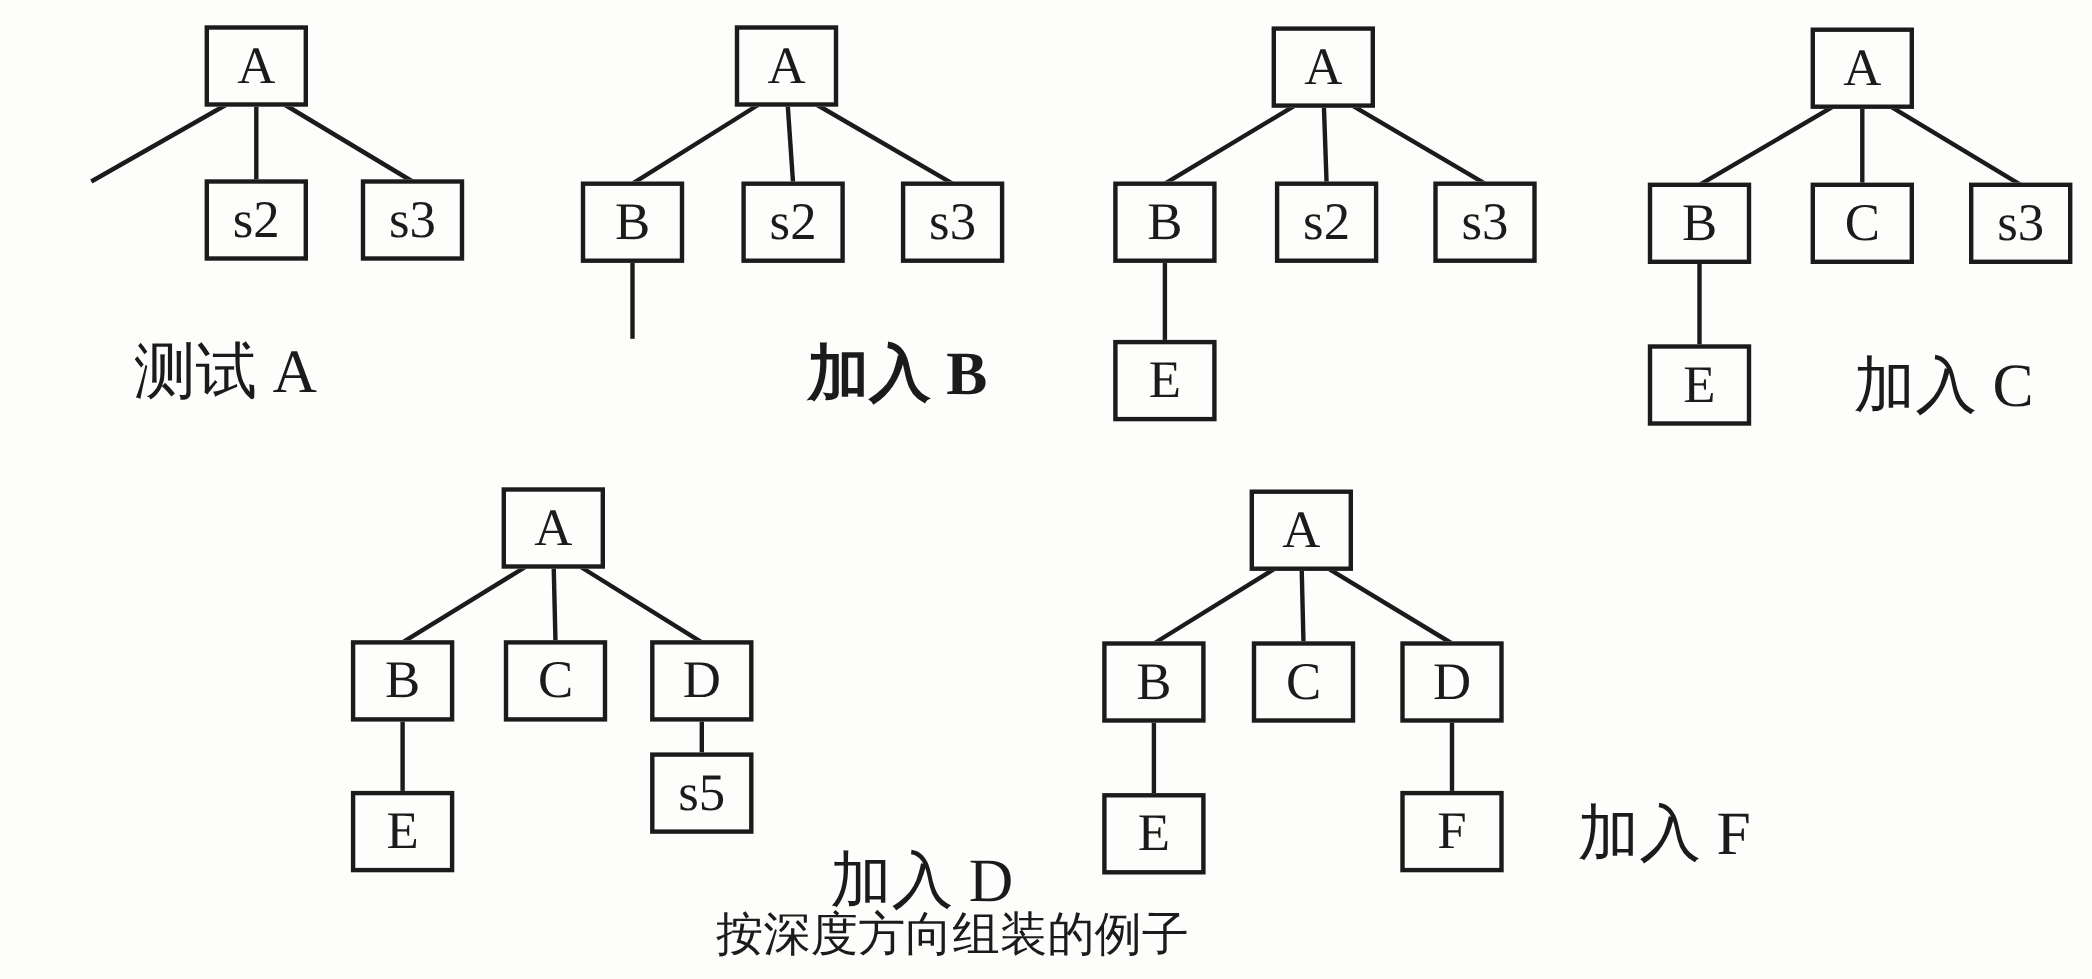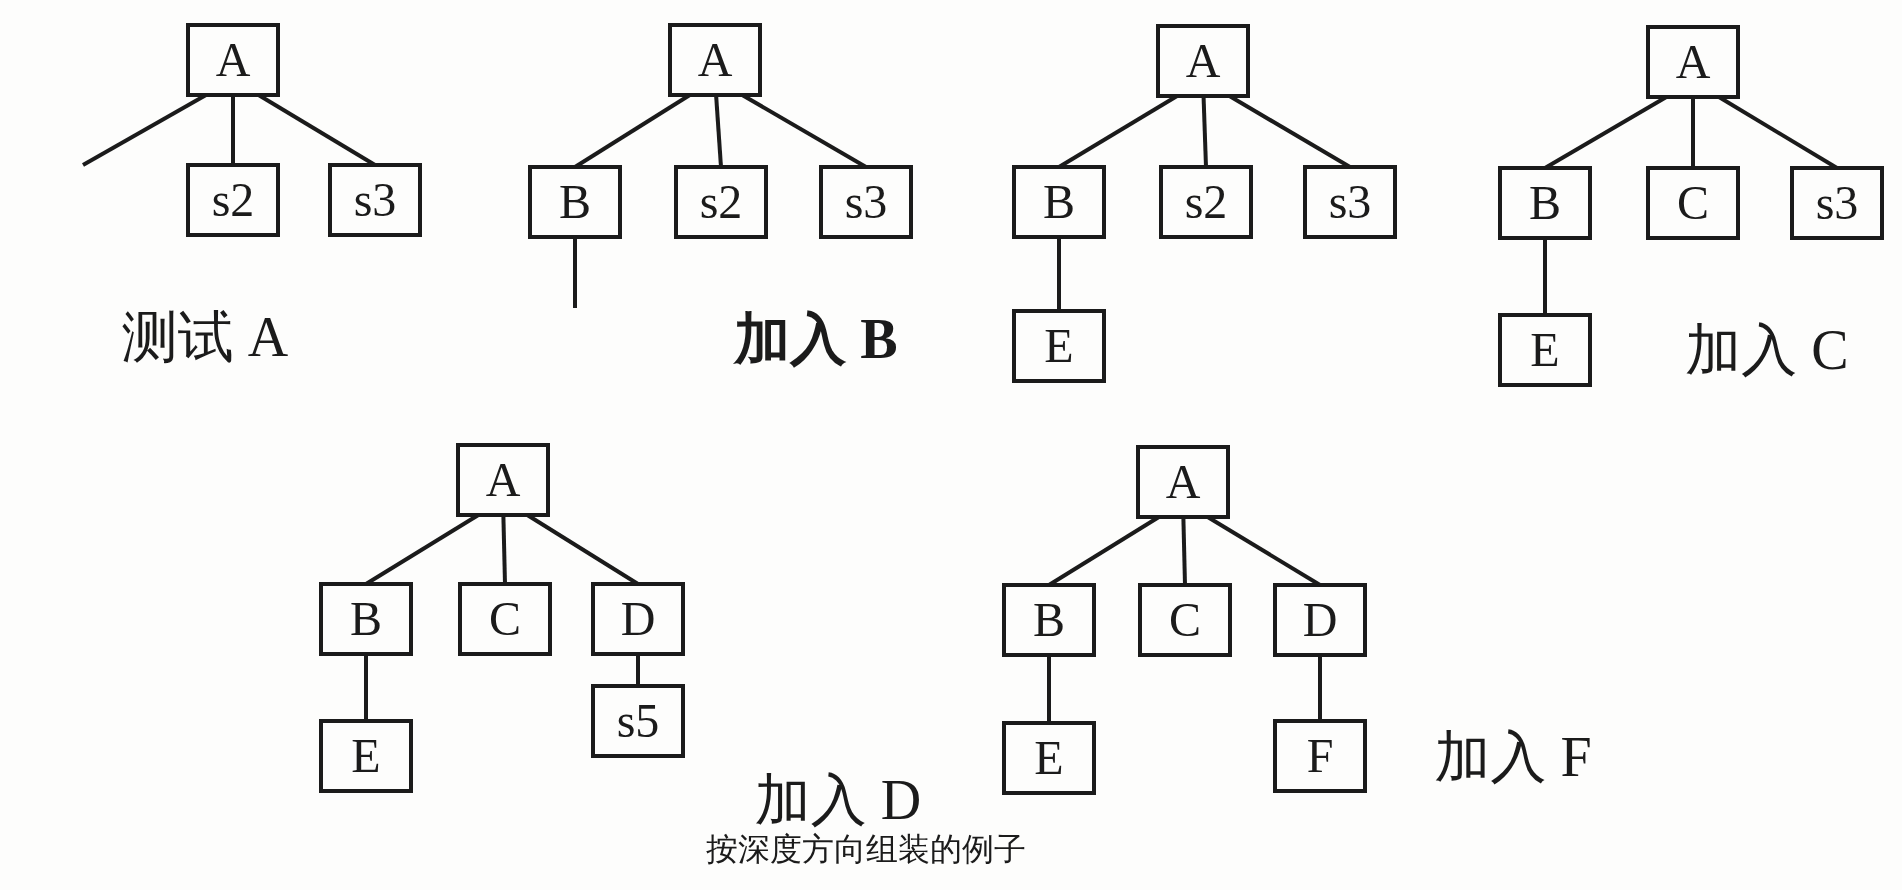--- a/index.html
+++ b/index.html
@@ -33,21 +33,21 @@
     font-size: 56px;
     color: #1b1b1b;
     white-space: nowrap;
     z-index: 2;
   }
   .figure-caption {
     position: absolute;
     left: 866px;
     top: 850px;
     transform: translate(-50%, -50%);
-    font-size: 32px;
+    font-size: 43px;
     color: #1b1b1b;
     white-space: nowrap;
     z-index: 2;
   }
 </style>
 </head>
 <body>
 
 <div id="stage">
   <div class="figure-caption">按深度方向组装的例子</div>

